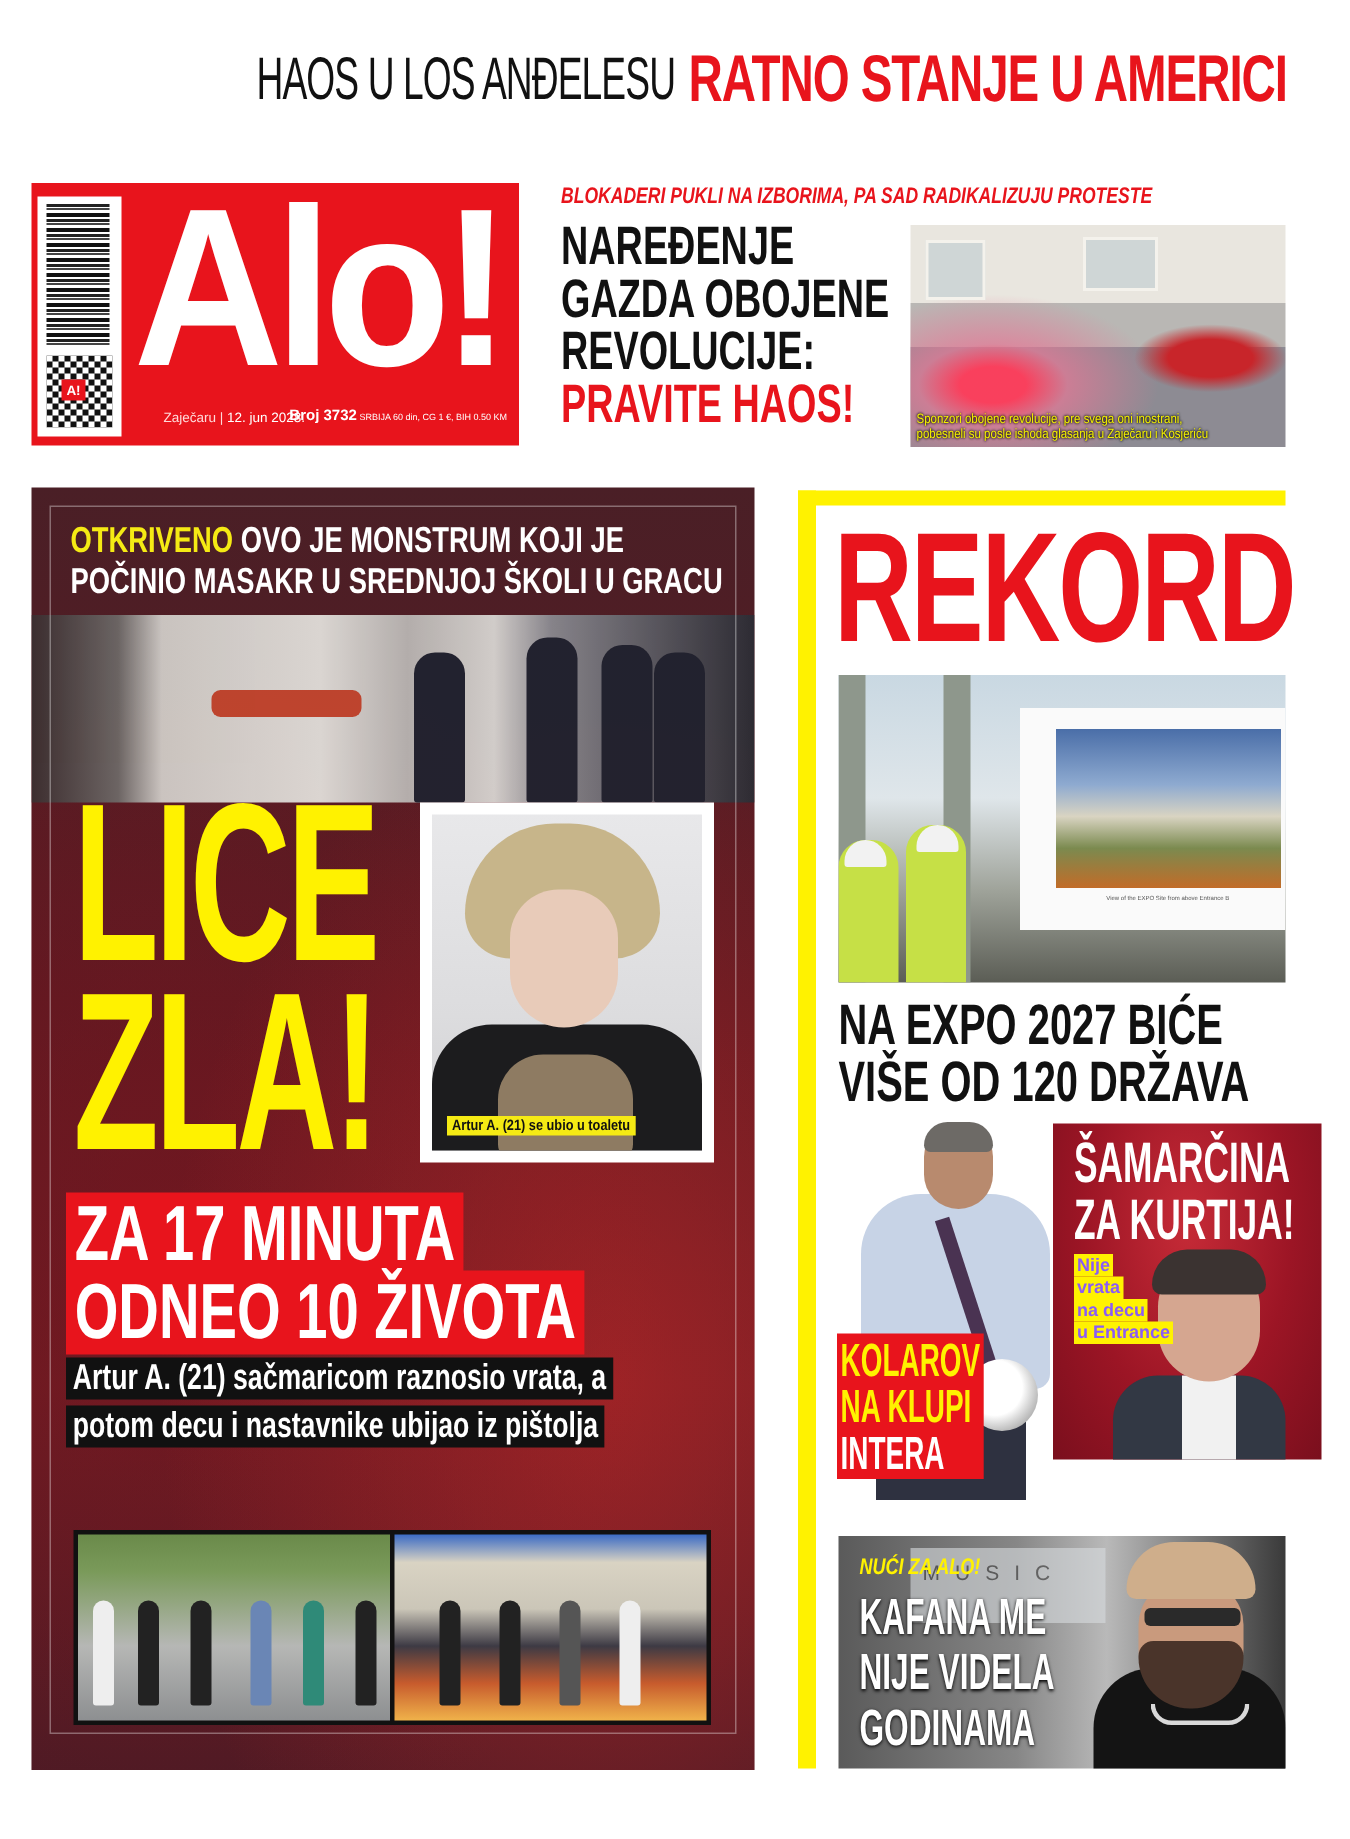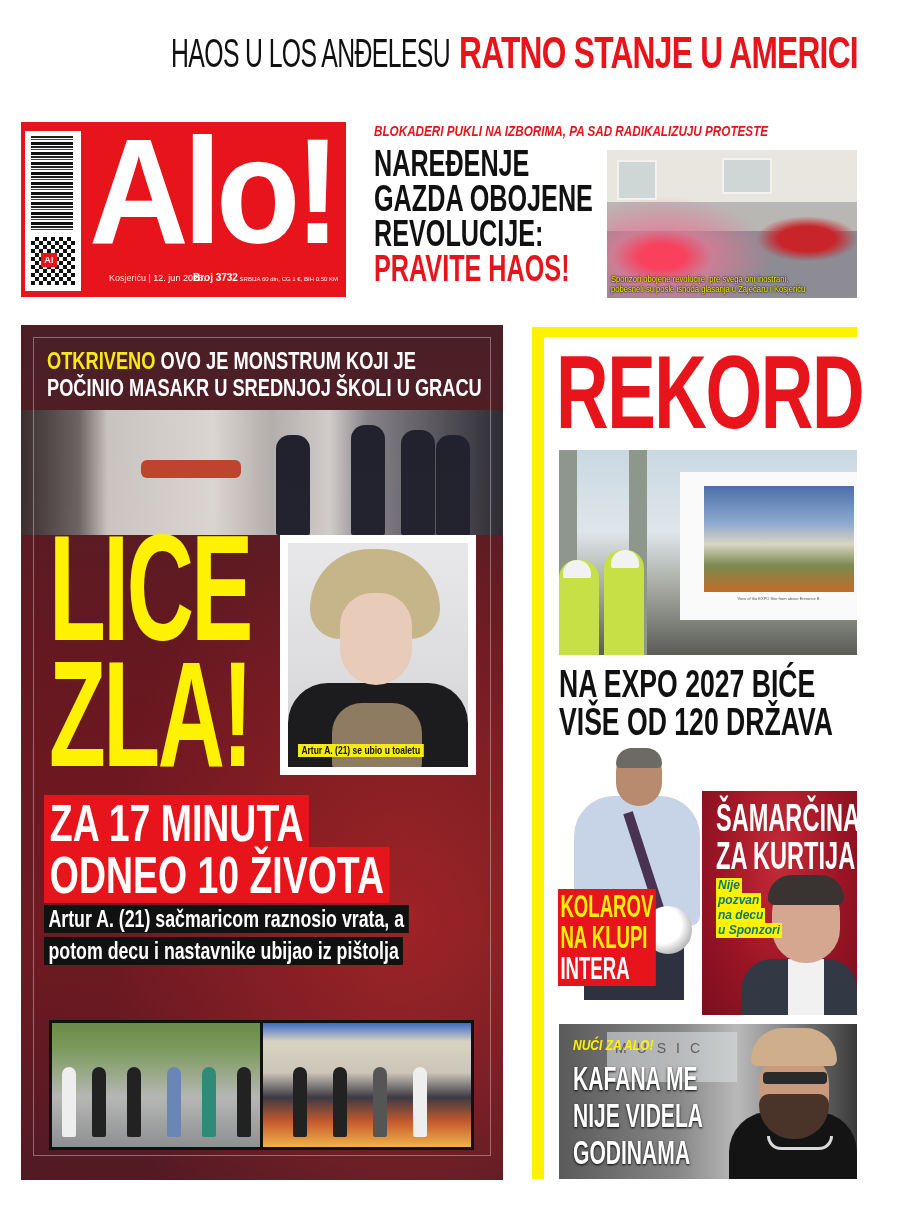--- a/index.html
+++ b/index.html
@@ -96,25 +96,25 @@
   .coach .head { position: absolute; left: 56px; top: 0; width: 46px; height: 56px; background: #b88a6e; border-radius: 22px 22px 24px 24px; }
   .coach .hair { position: absolute; left: 56px; top: -2px; width: 46px; height: 20px; background: #6d6a66; border-radius: 22px 22px 6px 6px; }
   .coach .torso { position: absolute; left: 14px; top: 46px; width: 126px; height: 130px; background: #c7d3e6; border-radius: 40px 40px 10px 10px; }
   .coach .tie { position: absolute; left: 80px; top: 60px; width: 10px; height: 110px; background: #4a3352; transform: rotate(-18deg); }
   .coach .legs { position: absolute; left: 24px; top: 170px; width: 100px; height: 80px; background: #2e3140; }
   .coach .ball { position: absolute; left: 84px; top: 156px; width: 48px; height: 48px; border-radius: 50%; background: radial-gradient(circle at 40% 40%, #ffffff 0 45%, #d9d9d9 60%, #777 100%); }
   .kolarov { position: absolute; left: 558px; top: 889px; background: #e8141c; padding: 2px 4px; font-size: 31px; font-weight: 900; line-height: 31px; transform: scaleX(0.6); transform-origin: left top; white-space: nowrap; }
   .kolarov .y { color: #fff200; display: block; }
   .kolarov .w { color: #ffffff; display: block; }
 
-  .kurti-box { position: absolute; left: 702px; top: 791px; width: 155px; height: 224px; overflow: hidden;
+  .kurti-box { position: absolute; left: 702px; top: 749px; width: 179px; height: 224px; overflow: hidden;
     background: radial-gradient(ellipse at 50% 30%, #c62b37 0%, #9c1525 55%, #7a0f1d 100%); }
   .kurti-title { position: absolute; left: 14px; top: 8px; font-size: 38px; font-weight: 900; line-height: 38px; color: #fff; transform: scaleX(0.62); transform-origin: left top; white-space: nowrap; }
   .kurti-sub { position: absolute; left: 14px; top: 87px; }
-  .kurti-sub span { display: block; background: #fff200; color: #0f766e; font-size: 12px; font-style: italic; font-weight: 700; line-height: 15px; padding: 0 2px; width: max-content; }
+  .kurti-sub span { display: block; background: #fff200; color: #8b5cf6; font-size: 12px; font-weight: 700; line-height: 15px; padding: 0 2px; width: max-content; }
   .kurti-photo .head { position: absolute; left: 70px; top: 90px; width: 68px; height: 82px; background: #d5a690; border-radius: 32px 32px 34px 34px; }
   .kurti-photo .hair { position: absolute; left: 66px; top: 84px; width: 76px; height: 30px; background: #3b3331; border-radius: 36px 36px 10px 10px; }
   .kurti-photo .suit { position: absolute; left: 40px; top: 168px; width: 115px; height: 60px; background: #323844; border-radius: 30px 30px 0 0; }
   .kurti-photo .shirt { position: absolute; left: 86px; top: 168px; width: 36px; height: 60px; background: #f1f1f1; }
 
   .nuci-box { position: absolute; left: 559px; top: 1024px; width: 298px; height: 155px; overflow: hidden;
     background: linear-gradient(90deg, #5a5a5a 0%, #878787 40%, #b9b9b9 60%, #3a3a3a 100%); }
   .nuci-box .musicboard { position: absolute; left: 48px; top: 8px; width: 130px; height: 50px; background: #d8dcdf; opacity: 0.6; font-size: 14px; letter-spacing: 10px; color: #444; padding: 8px; }
   .nuci-kicker { position: absolute; left: 14px; top: 12px; font-size: 15px; font-style: italic; font-weight: 900; color: #fff200; transform: scaleX(0.8); transform-origin: left top; white-space: nowrap; }
   .nuci-title { position: absolute; left: 14px; top: 36px; font-size: 34px; font-weight: 900; line-height: 37px; color: #fff; transform: scaleX(0.62); transform-origin: left top; white-space: nowrap; text-shadow: 0 1px 3px #000; }
@@ -134,21 +134,21 @@
 </div>
 
 <div class="masthead">
   <div class="barcode-box">
     <div class="barcode"></div>
     <div class="qr"></div>
     <div class="qr-badge">A!</div>
   </div>
   <div class="logo">Alo!</div>
   <div class="mast-date">
-    <span>Kosjeriću</span> | <b>12. jun 2028.</b>
+    <span>Zaječaru</span> | <b>12. jun 2028.</b>
   </div>
   <div class="mast-price">
     <b>Broj 3732</b>
     <span>SRBIJA 60 din, CG 1 €, BIH 0.50 KM</span>
   </div>
 </div>
 
 <div class="kicker">BLOKADERI PUKLI NA IZBORIMA, PA SAD RADIKALIZUJU PROTESTE</div>
 <div class="top-headline">
   <div>NAREĐENJE</div>
@@ -253,23 +253,23 @@
     <div class="shirt"></div>
     <div class="head"></div>
     <div class="hair"></div>
   </div>
   <div class="kurti-title">
     <div>ŠAMARČINA</div>
     <div>ZA KURTIJA!</div>
   </div>
   <div class="kurti-sub">
     <span>Nije</span>
-    <span>pozvan</span>
+    <span>vrata</span>
     <span>na decu</span>
-    <span>u Sponzori</span>
+    <span>u Entrance</span>
   </div>
 </div>
 
 <div class="nuci-box">
   <div class="musicboard">MUSIC</div>
   <div class="nuci-man">
     <div class="body"></div>
     <div class="face"></div>
     <div class="beard"></div>
     <div class="cap"></div>

